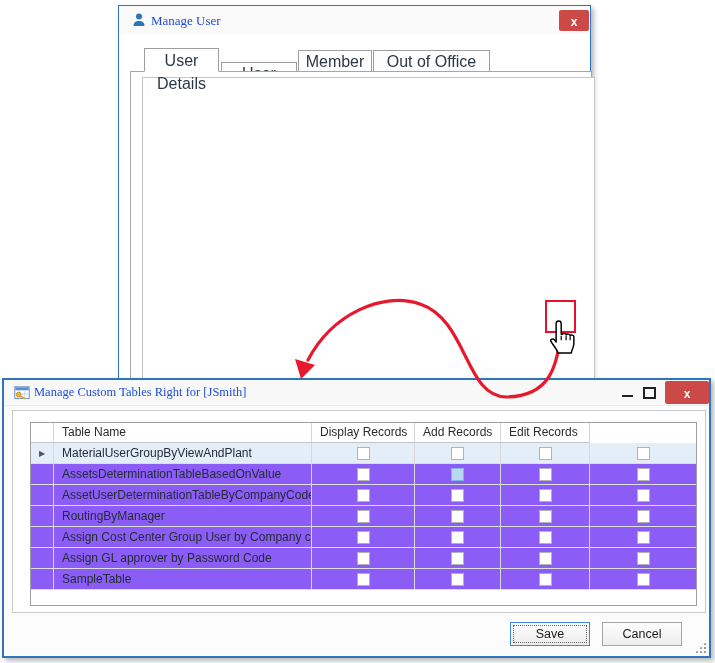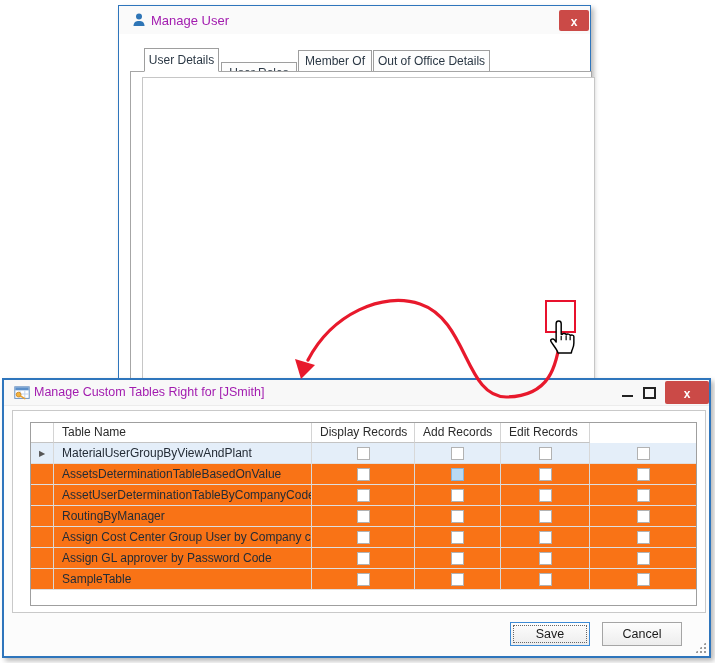--- a/index.html
+++ b/index.html
@@ -4,31 +4,31 @@
 <style>
   * { margin:0; padding:0; box-sizing:border-box; }
   html,body { width:715px; height:663px; }
   body { font-family:"Liberation Sans", sans-serif; background:#ffffff; position:relative; overflow:hidden; }
 
   .stage { position:absolute; left:0; top:0; width:715px; height:663px; }
 
   
   .win { position:absolute; background:#fff; border:1px solid #2e75bc; box-shadow:3px 3px 5px rgba(0,0,0,.28); }
   .titlebar { position:absolute; left:0; top:0; right:0; height:28px; background:#fafafa; }
-  .title-text { position:absolute; top:7px; font-size:13px; color:#a21caf; white-space:nowrap; }
+  .title-text { position:absolute; top:7px; font-size:13px; color:#1d4ed8; white-space:nowrap;font-family:Liberation Serif, serif; }
   .close-btn { position:absolute; background:#cb4a47; color:#fff; font-weight:bold; text-align:center; border-radius:2px; cursor:default; }
   .close-btn span { font-size:12px; }
 
   
   #winTop { left:118px; top:5px; width:473px; height:374px; z-index:1; }
   #winTop .title-text { left:32px; }
   #winTop .close-btn { left:440px; top:4px; width:30px; height:21px; line-height:21px; }
   .title-icon { position:absolute; left:12px; top:6px; width:16px; height:16px; }
 
-  .tab { position:absolute; font-size:12px; color:#2b3845; text-align:center; border:1px solid #9e9e9e; background:#fdfdfd; }
+  .tab { position:absolute; font-size:16px; color:#2b3845; text-align:center; border:1px solid #9e9e9e; background:#fdfdfd; }
   .tab.active { top:42px; height:24px; line-height:23px; background:#fff; border-bottom:1px solid #fff; z-index:3; }
   .tab.inactive { top:44px; height:22px; line-height:21px; z-index:1; }
   .tabpage { position:absolute; left:11px; top:65px; width:473px; height:309px; border:1px solid #a6a6a6; background:#fff; z-index:2; width:462px; }
   .groupbox { position:absolute; left:23px; top:71px; width:453px; height:310px; border:1px solid #c6c6c6; background:#fff; z-index:2; }
 
   .fl { position:absolute; font-size:12px; color:#2b3440; white-space:nowrap; }
   .txt { position:absolute; height:19px; border:1px solid #ababab; background:#fff; font-family:"Liberation Sans",sans-serif; font-size:12px; color:#1c1c1c; padding:0 4px; }
   .txt:disabled, .txt.disabled { background:#e9e9e9; border-color:#c0c0c0; }
   .txt::placeholder { color:#aeaeae; }
 
@@ -43,21 +43,21 @@
   #winBot .titlebar { height:26px; background:#f8f8f8; border-bottom:1px solid #ececec; }
   #winBot .title-text { left:30px; top:5px; font-size:12.5px; }
   .sys-min { position:absolute; left:618px; top:15px; width:11px; height:2px; background:#222; }
   .sys-max { position:absolute; left:639px; top:7px; width:13px; height:12px; border:2px solid #222; background:transparent; }
   #winBot .close-btn { left:661px; top:1px; width:44px; height:23px; line-height:23px; }
 
   .panel { position:absolute; left:8px; top:30px; width:694px; height:203px; border:1px solid #c9c9c9; background:#fff;padding-left:20px; }
   .grid { position:absolute; left:17px; top:11px; width:667px; height:184px; border:1px solid #9f9f9f; background:#fff; overflow:hidden; }
   .g-header { display:flex; height:20px; background:#fff; }
   .g-hcell { font-size:12px; color:#2b2b2b; border-right:1px solid #d4d4d4; border-bottom:1px solid #c4c4c4; line-height:19px; padding-left:8px; white-space:nowrap; overflow:hidden; flex:none; }
-  .g-row { display:flex; height:21px; background:#f97316; }
+  .g-row { display:flex; height:21px; background:#8b5cf6; }
   .g-row.selected { background:#e4eef9; }
   .g-cell { border-right:1px solid #d8d8d8; border-bottom:1px solid #dedede; font-size:12px; color:#242c36; line-height:20px; padding-left:8px; white-space:nowrap; overflow:hidden; flex:none; }
   .g-cell.ind { padding-left:0; text-align:center; font-size:8px; color:#555; line-height:21px; }
   .g-cell.chk { display:flex; align-items:center; justify-content:center; padding-left:0; }
   .gcb { width:13px; height:13px; border:1px solid #b2b2b2; background:#fff; }
   .gcb.focused { background:#b9d9f3; border-color:#85b4dc; }
 
   .push-btn { position:absolute; width:80px; height:24px; font-family:"Liberation Sans",sans-serif; font-size:12.5px; color:#1a1a1a; text-align:center; line-height:22px; background:linear-gradient(#fdfdfd,#ededed); border:1px solid #a5a5a5; }
   .push-btn.focused { border:1px solid #3d8bd5; outline:1px dotted #666; outline-offset:-4px; }
 

